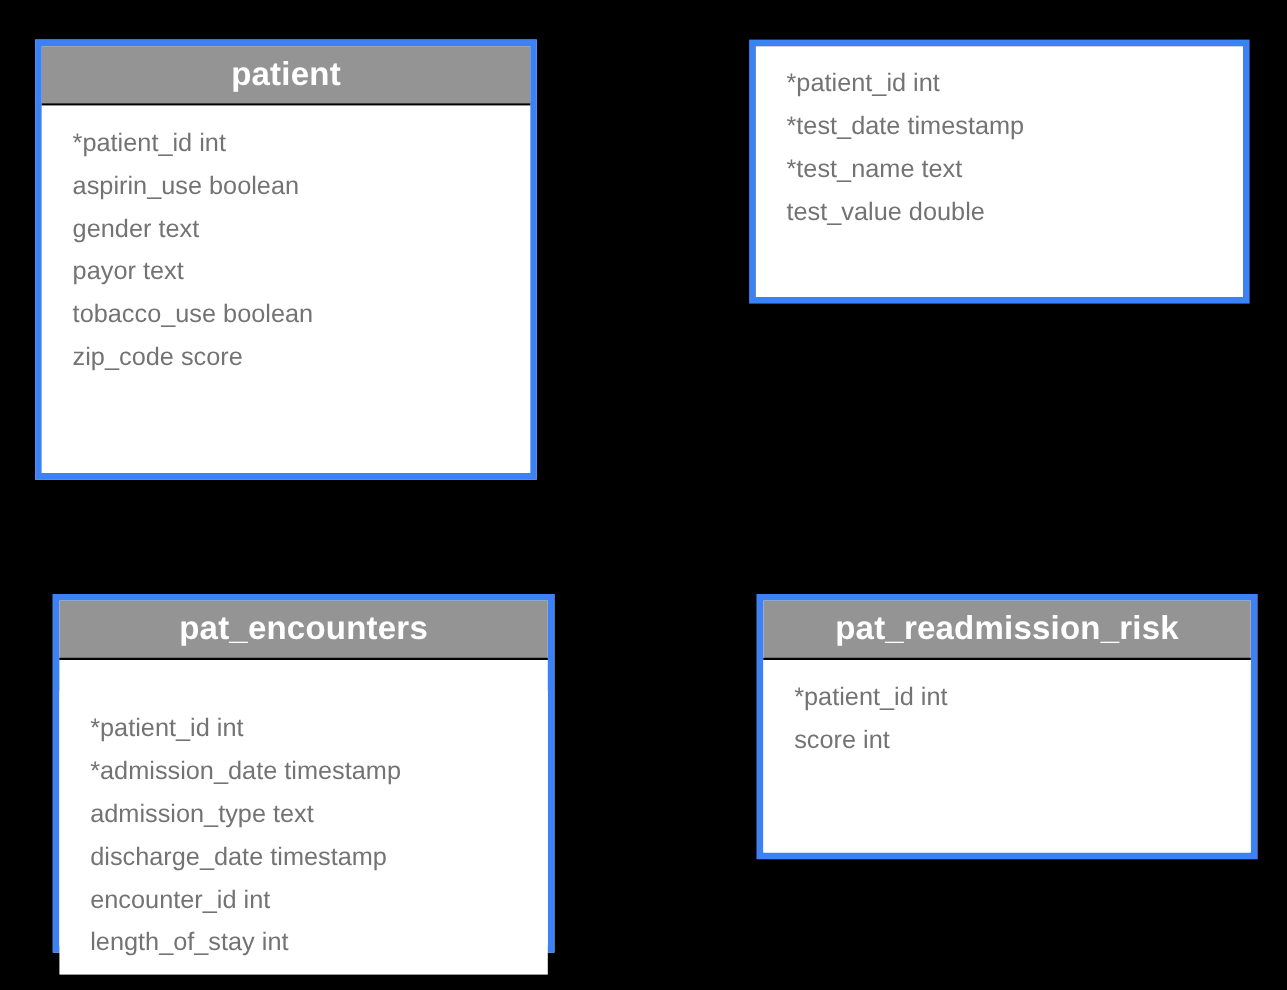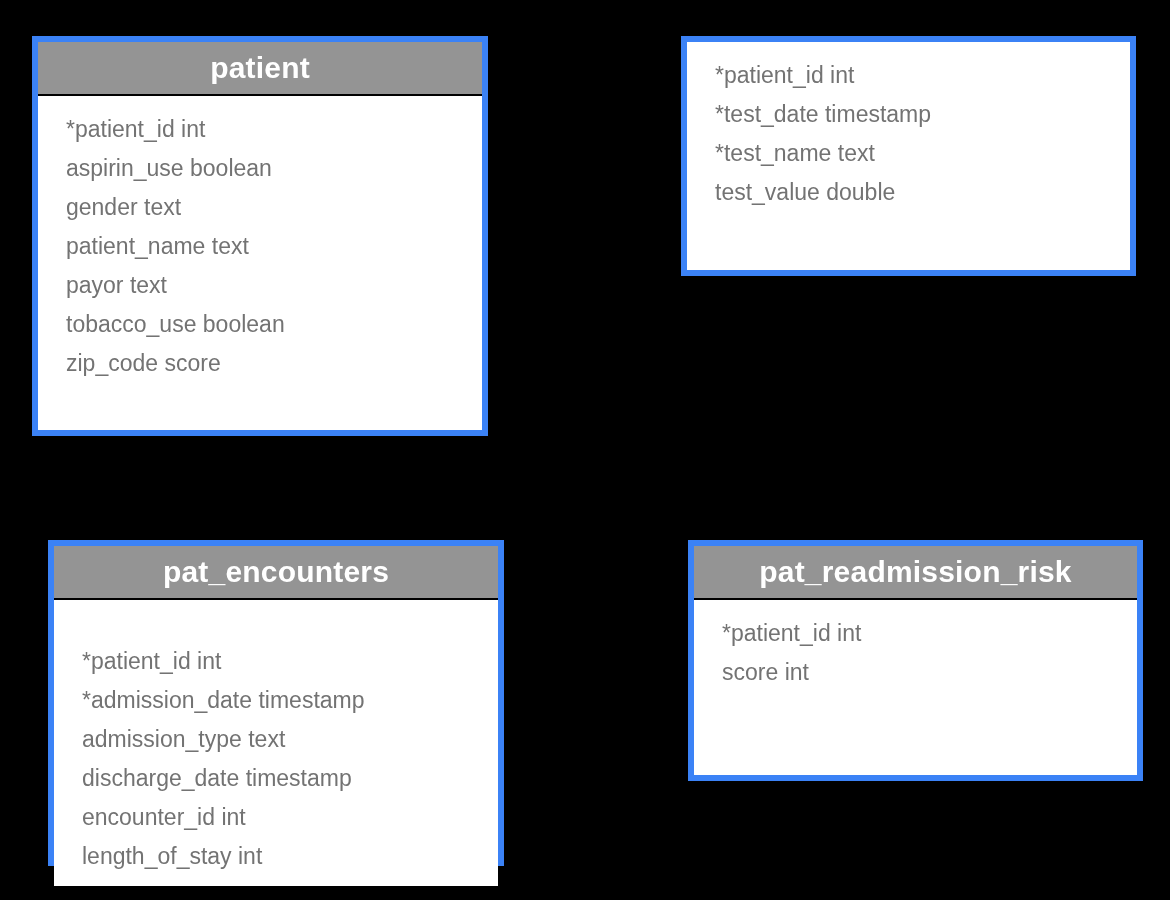--- a/index.html
+++ b/index.html
@@ -65,21 +65,20 @@
 <div id="erd-canvas">
 
   <div class="entity" id="ent-patient">
     <div class="entity-header">
       <span class="entity-title">patient</span>
     </div>
     <div class="entity-body">
       <div class="field-row">*patient_id int</div>
       <div class="field-row">aspirin_use boolean</div>
       <div class="field-row">gender text</div>
-      <div class="field-row">patient_name text</div>
       <div class="field-row">payor text</div>
       <div class="field-row">tobacco_use boolean</div>
       <div class="field-row">zip_code score</div>
     </div>
   </div>
 
   <div class="entity" id="ent-pat-results">
     <div class="entity-body">
       <div class="field-row">*patient_id int</div>
       <div class="field-row">*test_date timestamp</div>

